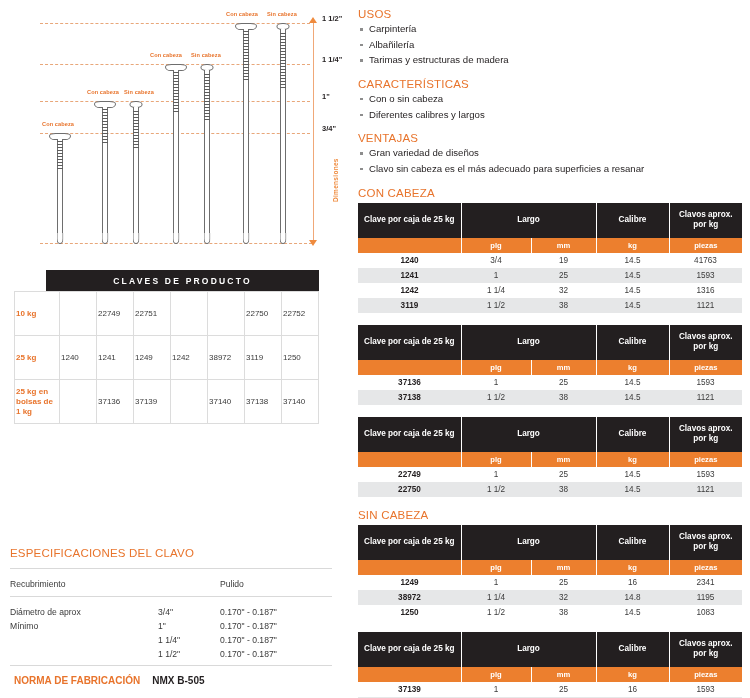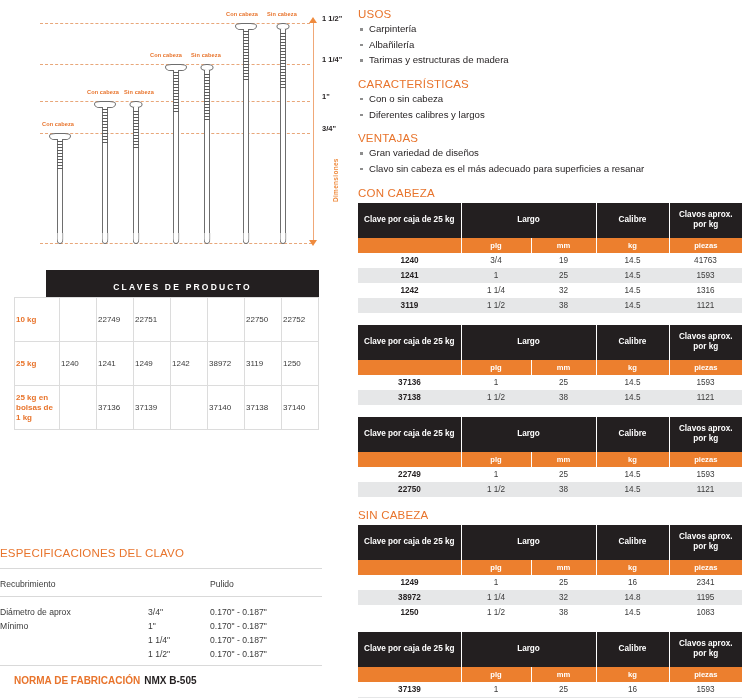--- a/index.html
+++ b/index.html
@@ -115,21 +115,21 @@
   
   .claves{position:absolute;left:14px;top:270px;width:305px;}
   .claves-head{
     margin-left:32px;
     background:#231f20;
     color:#fff;
     font-size:8.5px;
     font-weight:bold;
     letter-spacing:2.2px;
     text-align:center;
-    padding:12px 0 5px;
+    padding:6px 0 5px;
   }
   .claves table{
     border-collapse:collapse;
     width:305px;
     table-layout:fixed;
   }
   .claves td{
     border:1px solid #dcdcdc;
     text-align:left;
     vertical-align:middle;
@@ -140,38 +140,38 @@
   }
   .claves td.rowlabel{
     color:#e8742c;
     font-weight:bold;
     font-size:8px;
     line-height:1.25;
     width:42px;
   }
 
   
-  .especs{position:absolute;left:0;top:543px;width:322px;}
+  .especs{position:absolute;left:10px;top:543px;width:322px;}
   .especs .sec-title{font-size:11.5px;}
   .especs-table{
     margin-top:8px;
     width:322px;
     border-collapse:collapse;
     font-size:8.6px;
     color:#3a3a3a;
   }
   .especs-table td{padding:2px 0;vertical-align:top;}
   .especs-table .c1{width:148px;margin-left:28px;}
   .especs-table .c2{width:62px;}
   .especs-table .c3{width:112px;}
   .rule{border-top:1px solid #d9d9d9;height:0;margin:0;}
 
   .norma{position:absolute;left:14px;top:675px;font-size:10px;}
   .norma .lbl{color:#e8742c;font-weight:bold;}
-  .norma .val{color:#231f20;font-weight:bold;margin-left:4px;text-align:center;}
+  .norma .val{color:#231f20;font-weight:bold;margin-left:12px;text-align:center;}
 
   
   .right{position:absolute;left:358px;top:8px;width:384px;}
   .usos-block{font-size:9.6px;}
   .usos-block .sec-title{display:block;margin:0 0 3px;}
   .bullets{margin:0 0 11px;padding:0;list-style:none;}
   .bullets li{
     position:relative;
     padding-left:11px;
     margin:0 0 3px;

